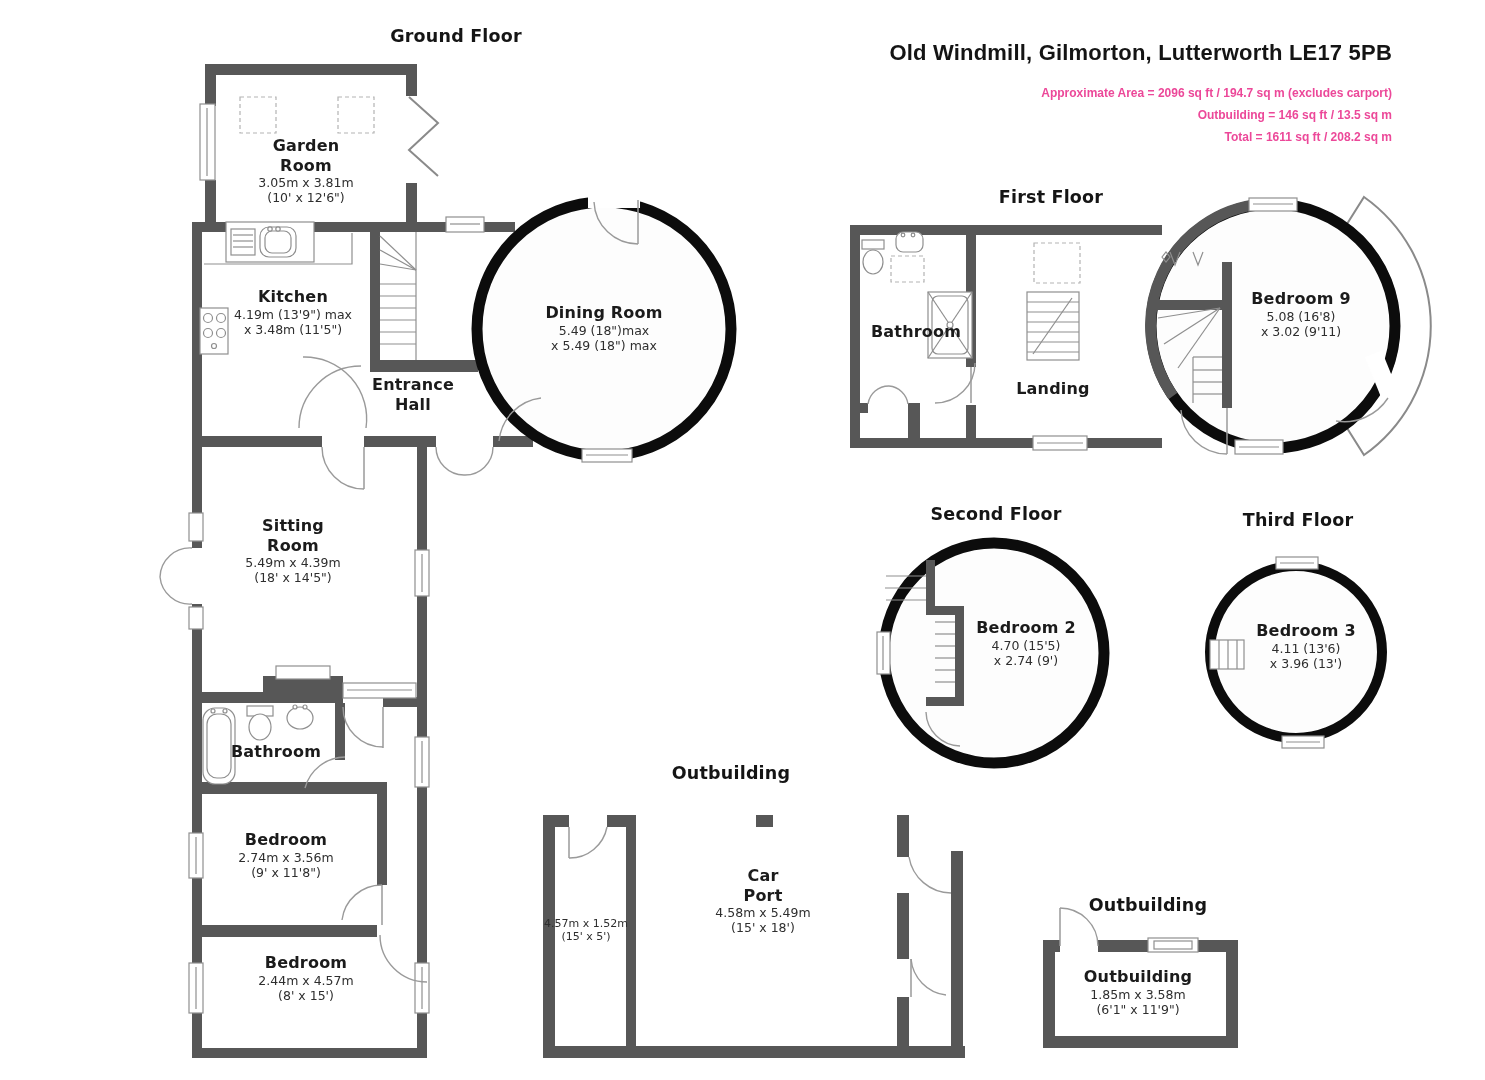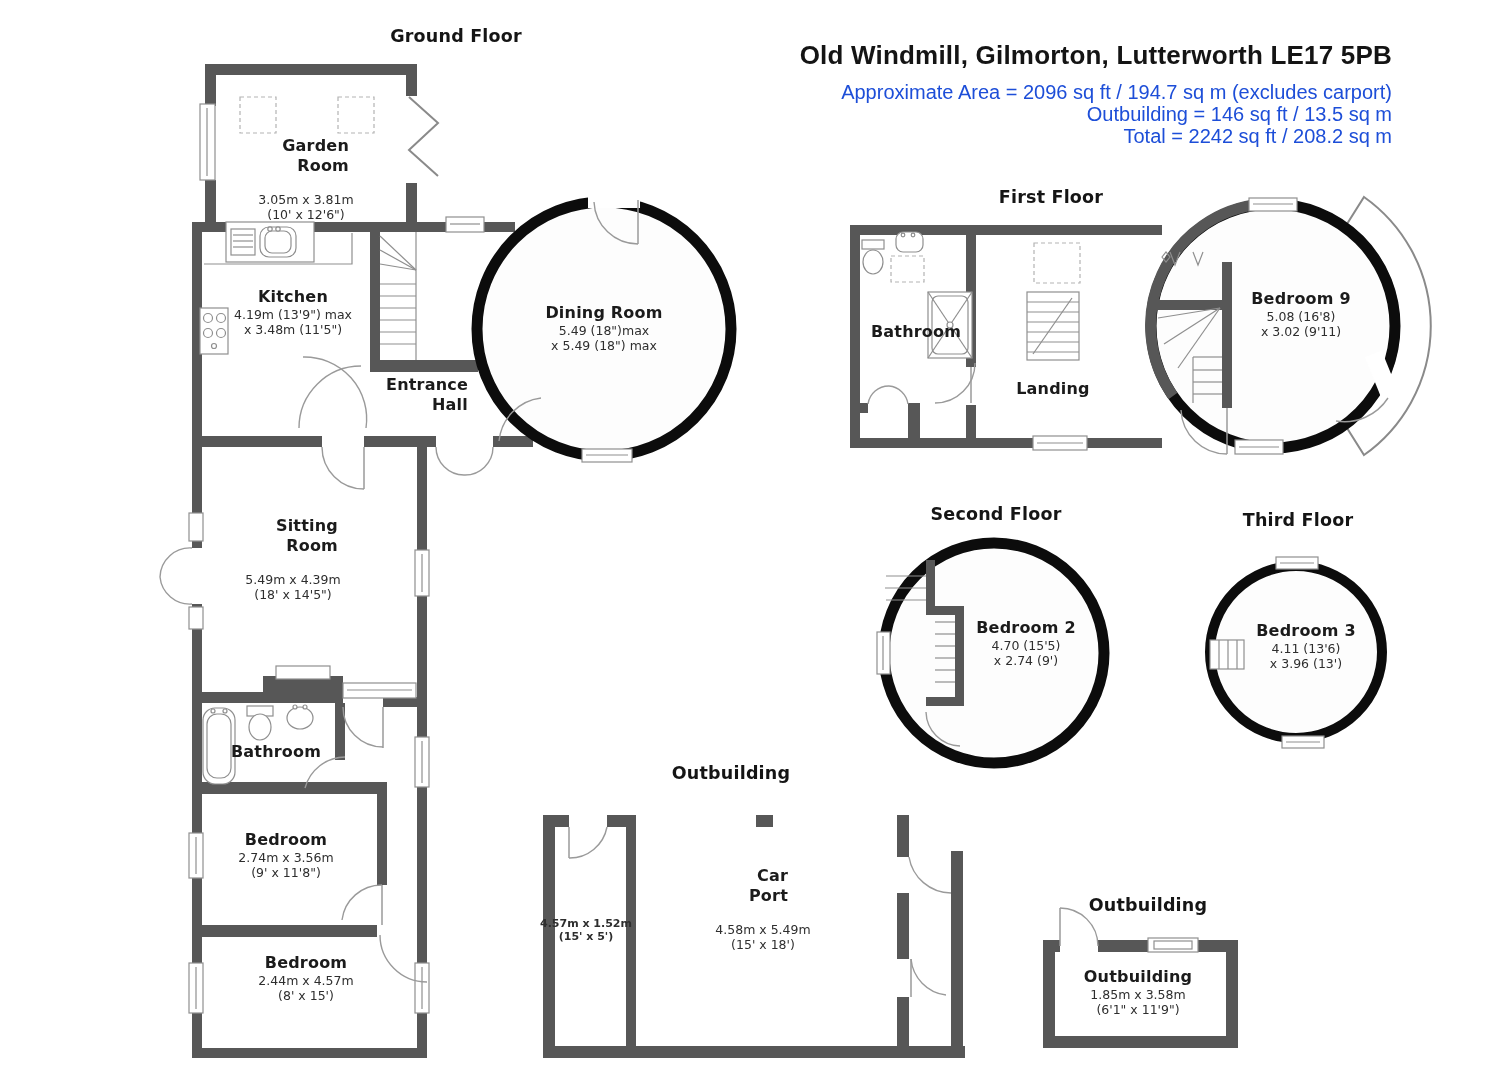--- a/index.html
+++ b/index.html
@@ -12,30 +12,30 @@
   .arc{stroke:#9a9a9a;stroke-width:1.4;fill:none;}
   .leaf{stroke:#9a9a9a;stroke-width:1.5;}
   .fix{fill:#ffffff;stroke:#8f8f8f;stroke-width:1.2;}
   .win{fill:#ffffff;stroke:#8f8f8f;stroke-width:1.2;}
   .dash{fill:none;stroke:#b3b3b3;stroke-width:1.2;stroke-dasharray:4 3;}
   .zig{stroke:#8a8a8a;stroke-width:2;fill:none;}
   
   .lbl{position:absolute;transform:translate(-50%,-50%);text-align:center;
        color:#1b1b1b;line-height:1.22;white-space:nowrap;}
   .nm{font-weight:bold;font-size:16px;letter-spacing:.2px;}
-  .nm.wrap{white-space:normal;margin:17px auto;text-align:right;}
+  .nm.wrap{white-space:normal;margin:0 auto;}
   .dm{font-size:12.5px;color:#2e2e2e;}
-  .dm.small{font-size:11px;font-weight:bold;}
+  .dm.small{font-size:11px;}
   .fh{position:absolute;transform:translate(-50%,-50%);font-weight:bold;font-size:17.5px;
       color:#151515;white-space:nowrap;letter-spacing:.2px;margin-left:10px;}
   
   .hdr{position:absolute;top:40px;right:93px;text-align:right;
        font-family:"Liberation Sans", sans-serif;color:#141414;}
-  .hdr .addr{font-size:26px;font-weight:bold;letter-spacing:.2px;margin-bottom:10px;}
-  .hdr .sub{font-size:20px;font-weight:normal;color:#1d4ed8;line-height:22px;}
+  .hdr .addr{font-size:22px;font-weight:bold;letter-spacing:.2px;margin-bottom:16px;}
+  .hdr .sub{font-size:12px;font-weight:bold;color:#ec4899;line-height:22px;}
 </style>
 </head>
 <body>
 
 <div class="plan">
 
 <svg class="draw" width="1485" height="1080" viewBox="0 0 1485 1080">
 
   <g>
 
@@ -346,21 +346,21 @@
       <line class="leaf" x1="1060" y1="908" x2="1060" y2="946"></line>
       <path class="arc" d="M1060,908 A38,38 0 0 1 1098,946"></path>
     </g>
   </g>
 </svg>
 
 <div class="hdr">
   <div class="addr">Old Windmill, Gilmorton, Lutterworth LE17 5PB</div>
   <div class="sub">Approximate Area = 2096 sq ft / 194.7 sq m (excludes carport)</div>
   <div class="sub">Outbuilding = 146 sq ft / 13.5 sq m</div>
-  <div class="sub">Total = 2242 sq ft / 208.2 sq m</div>
+  <div class="sub">Total = 1611 sq ft / 208.2 sq m</div>
 </div>
 
 <div class="fh" style="left:446px;top:36px">Ground Floor</div>
 <div class="fh" style="left:1041px;top:197px">First Floor</div>
 <div class="fh" style="left:986px;top:514px">Second Floor</div>
 <div class="fh" style="left:1288px;top:520px">Third Floor</div>
 <div class="fh" style="left:721px;top:773px">Outbuilding</div>
 <div class="fh" style="left:1138px;top:905px">Outbuilding</div>
 
 <div class="lbl" style="left:306px;top:171px">

